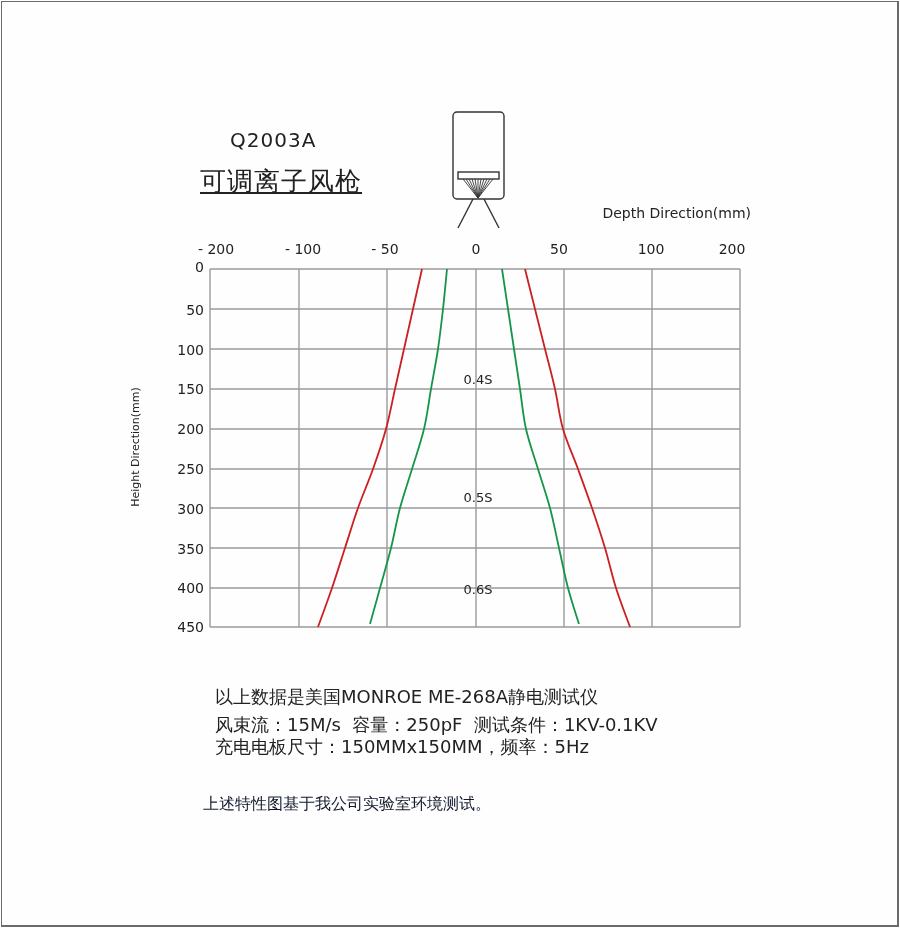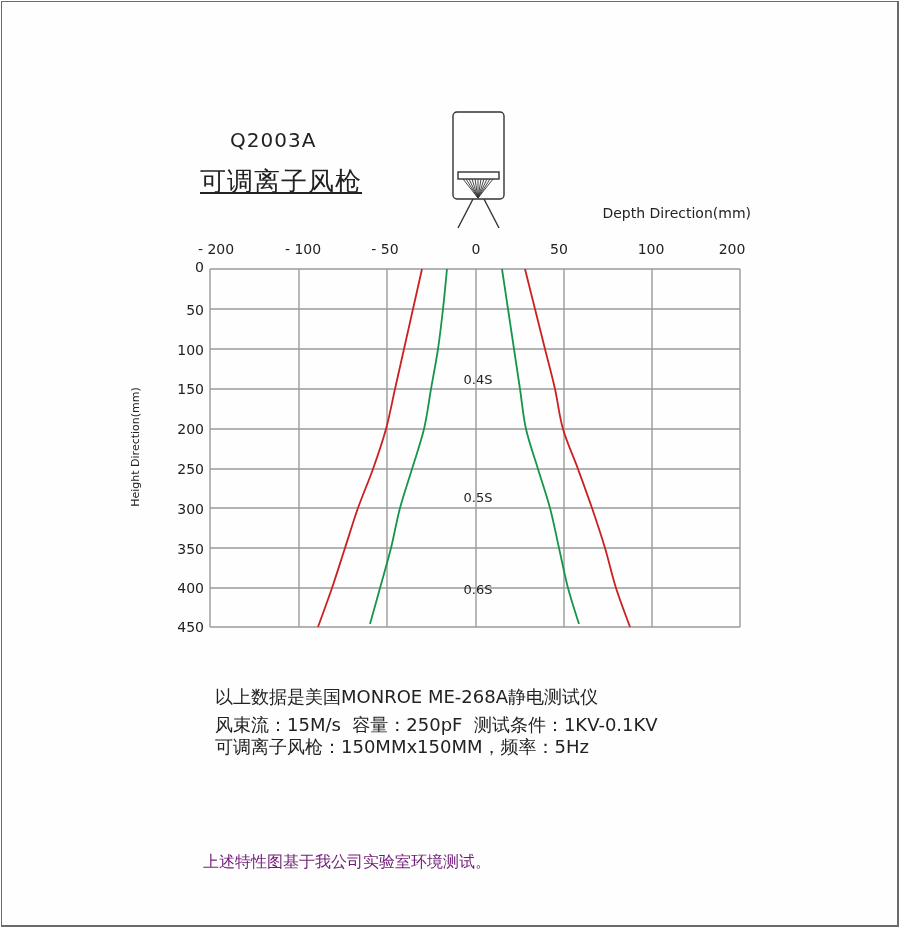--- a/index.html
+++ b/index.html
@@ -27,22 +27,22 @@
       position: absolute; left: 200px; top: 164px;
       font-size: 26px; color: #222; letter-spacing: 1px; text-decoration: underline;
     }
     svg.chart { position: absolute; left: 0; top: 0; }
     .notes {
       position: absolute; left: 203px; top: 686px;
       font-size: 18px; line-height: 22px; color: #222; margin-left: 12px;
     }
     .notes .gap { height: 6px; }
     .footnote {
-      position: absolute; left: 203px; top: 852px;
-      font-size: 16px; color: #701a75;
+      position: absolute; left: 203px; top: 794px;
+      font-size: 16px; color: #0f172a;
     }
   </style>
 </head>
 <body>
 
 <div class="frame"></div>
 
 <div class="model">Q2003A</div>
 <div class="product">可调离子风枪</div>
 
@@ -125,16 +125,16 @@
     <text x="478" y="384">0.4S</text>
     <text x="478" y="502">0.5S</text>
     <text x="478" y="594">0.6S</text>
   </g>
 </svg>
 
 <div class="notes">
   <div>以上数据是美国MONROE ME-268A静电测试仪</div>
   <div class="gap"></div>
   <div style="white-space:pre;">风束流：15M/s  容量：250pF  测试条件：1KV-0.1KV</div>
-  <div>可调离子风枪：150MMx150MM，频率：5Hz</div>
+  <div>充电电板尺寸：150MMx150MM，频率：5Hz</div>
 </div>
 
 <div class="footnote">上述特性图基于我公司实验室环境测试。</div>
 
 </body></html>

